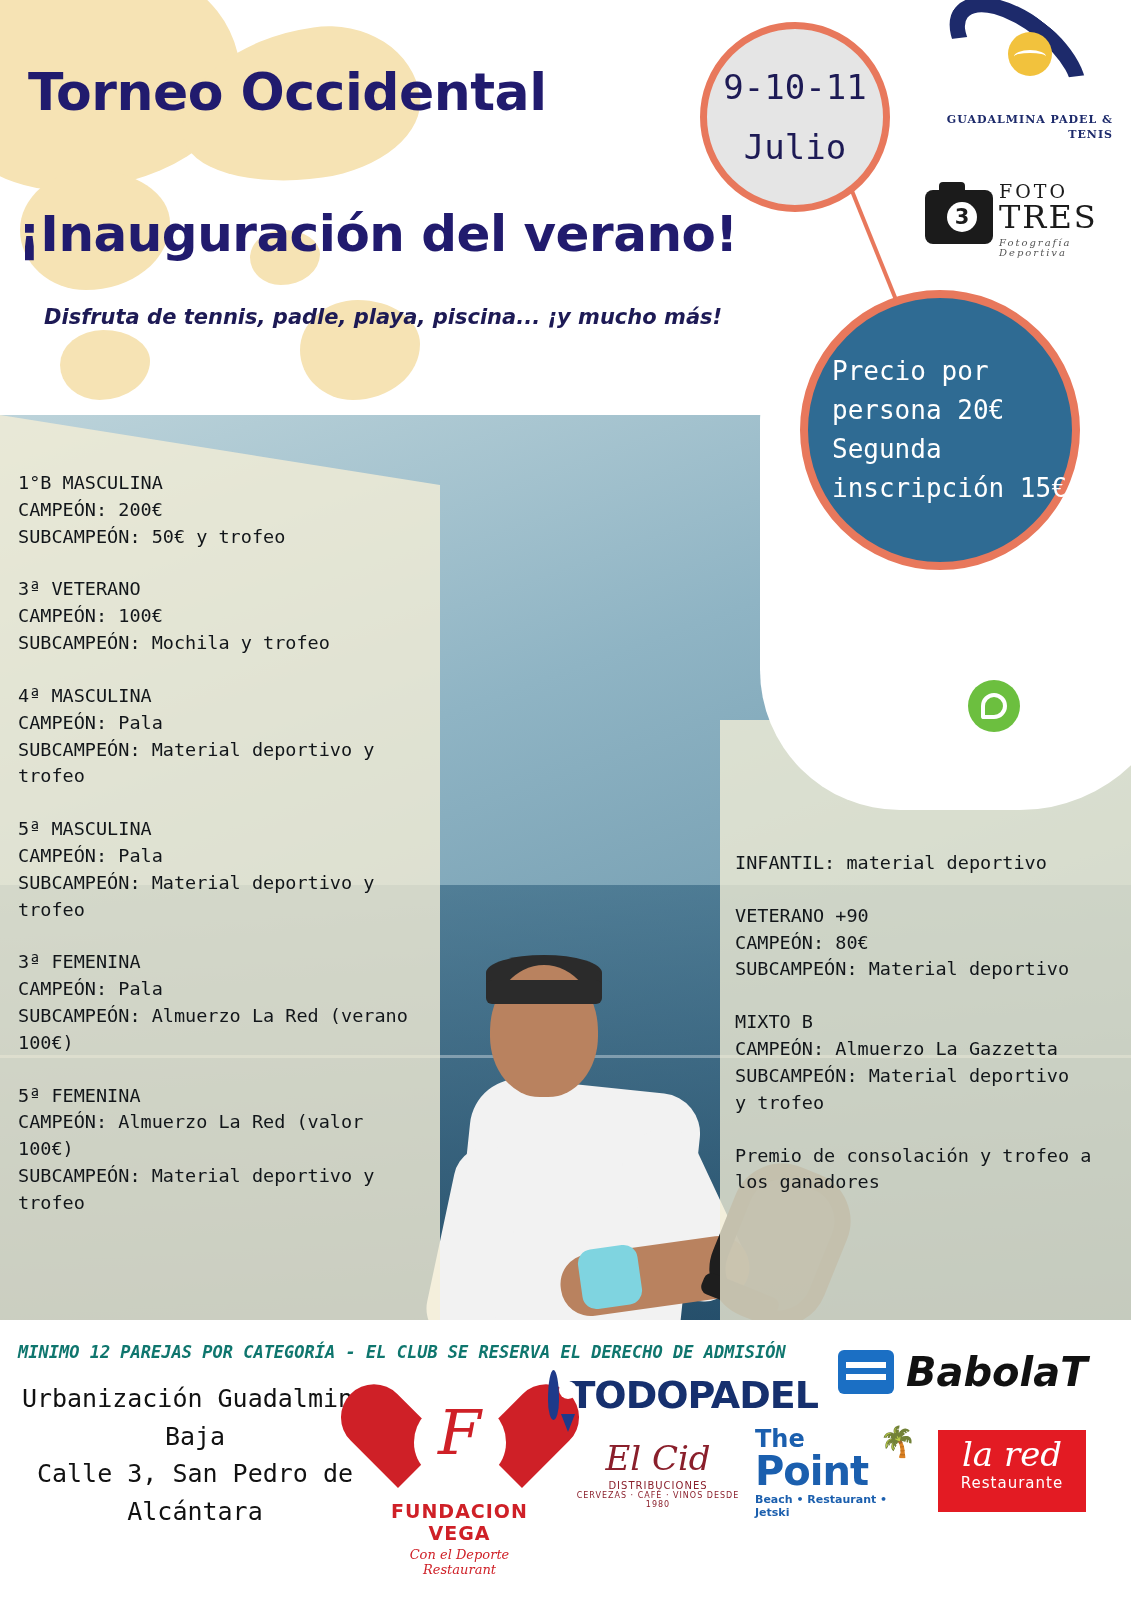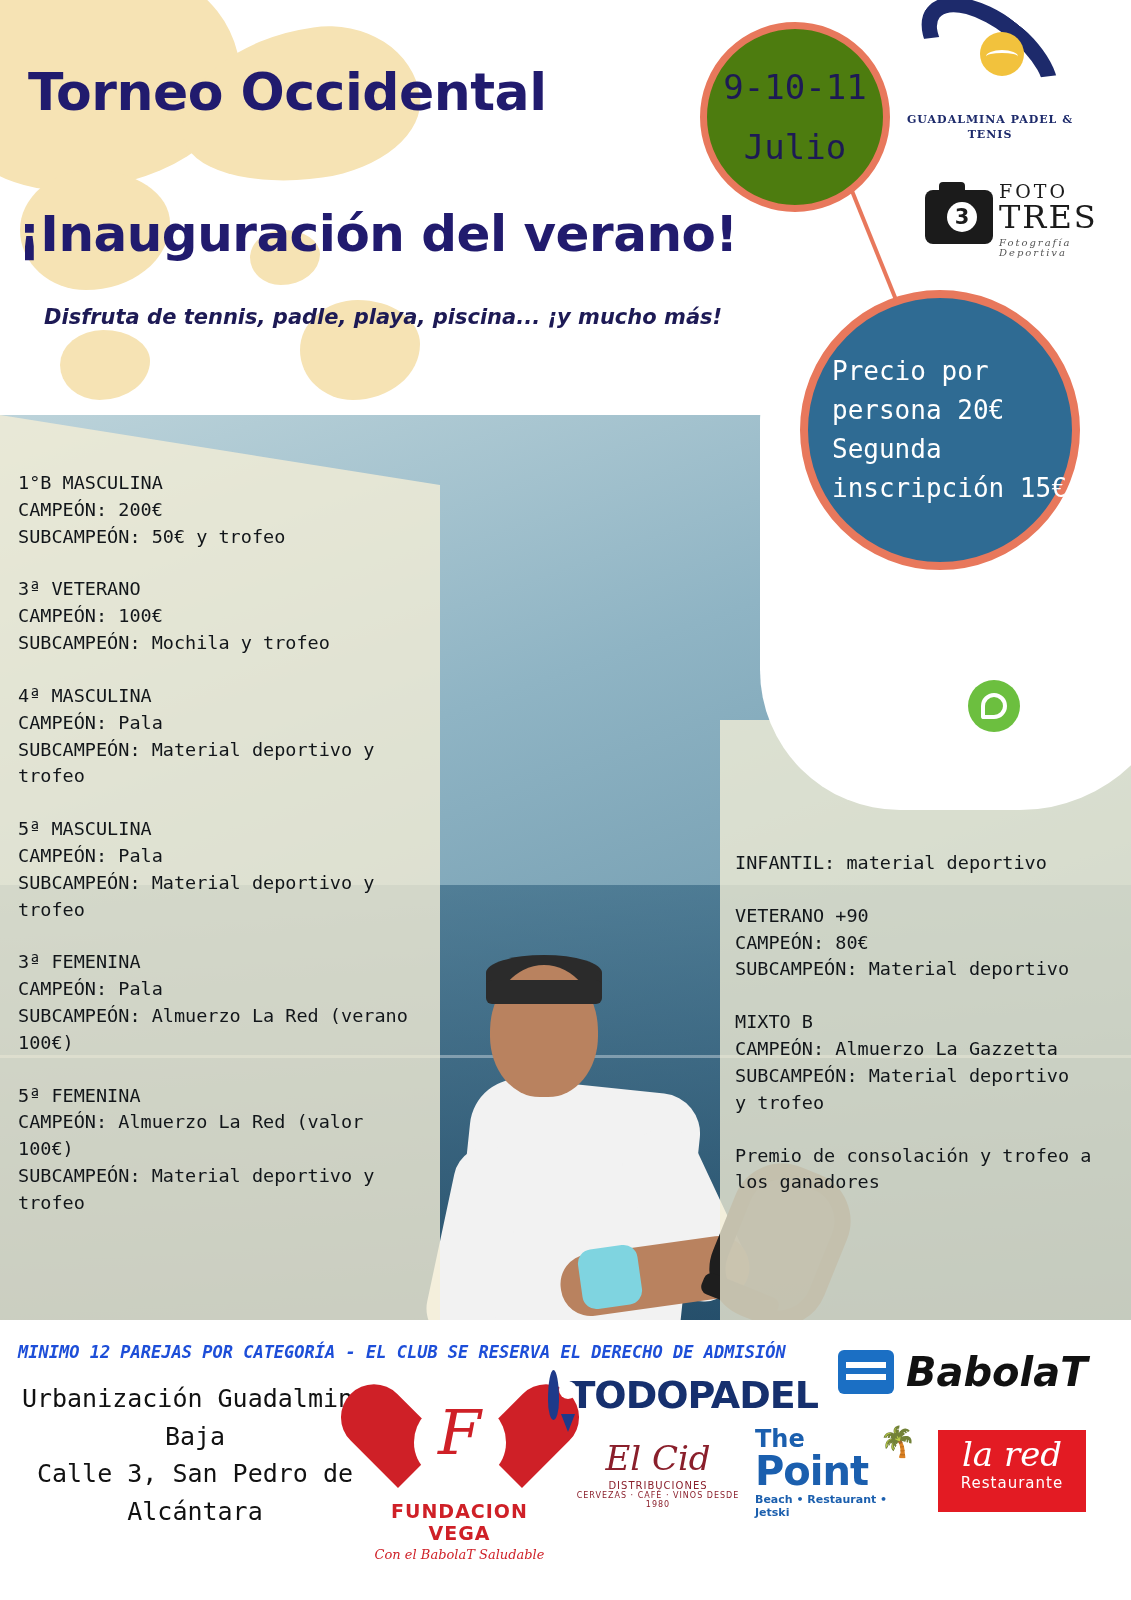--- a/index.html
+++ b/index.html
@@ -48,21 +48,21 @@
     position: absolute; left: 44px; top: 305px;
     font-family: "DejaVu Sans", sans-serif;
     font-style: italic; font-weight: bold; font-size: 21px;
     color: #1d1a55;
   }
 
   
   .date-circle {
     position: absolute; left: 700px; top: 22px;
     width: 190px; height: 190px; border-radius: 50%;
-    border: 7px solid #e8785c; background: #4d7c0f;
+    border: 7px solid #e8785c; background: #e5e5e5;
     display: flex; flex-direction: column; align-items: center; justify-content: center;
     z-index: 6;
     gap: 17px;
   }
   .date-circle span {
     font-family: "DejaVu Sans Mono", monospace;
     font-size: 34px; color: #1d1a55; font-weight: normal; line-height: 1.25;
   }
   .connector {
     position: absolute; left: 848px; top: 186px; width: 4px; height: 140px;
@@ -88,21 +88,21 @@
     background: #ffffff; border-radius: 120px 40px 160px 140px; z-index: 7;
   }
   .pm-badge {
     position: absolute; left: 968px; top: 680px; width: 52px; height: 52px;
     background: #6cbf3f; border-radius: 50%; z-index: 9;
     display: flex; align-items: center; justify-content: center;
   }
   .pm-badge .inner { width: 26px; height: 26px; border: 4px solid #fff; border-radius: 50% 50% 50% 10%; }
 
   
-  .logo-gpt { position: absolute; left: 895px; top: 10px; width: 190px; height: 155px; z-index: 9; text-align: center; }
+  .logo-gpt { position: absolute; left: 923px; top: 10px; width: 190px; height: 155px; z-index: 9; text-align: right; }
   .logo-gpt .gpt-text {
     font-family: "DejaVu Serif", serif; font-size: 11px; letter-spacing: 1px;
     color: #1d2a6b; font-weight: bold; line-height: 1.4; margin-top: 2px;
   }
   .logo-foto { position: absolute; left: 925px; top: 180px; width: 170px; height: 90px; z-index: 9; }
   .foto-cam {
     position: absolute; left: 0; top: 10px; width: 68px; height: 54px;
     background: #1b1b1b; border-radius: 8px;
   }
   .foto-cam:before {
@@ -185,21 +185,21 @@
   .cat .cline { display: block; }
 
   
   .footer {
     position: absolute; left: 0; top: 1320px; width: 1131px; height: 280px;
     background: #ffffff; z-index: 10;
   }
   .footer-note {
     position: absolute; left: 18px; top: 22px;
     font-family: "DejaVu Sans Mono", monospace; font-style: italic; font-weight: bold;
-    font-size: 17px; color: #1d4ed8;
+    font-size: 17px; color: #0f766e;
   }
   .address {
     position: absolute; left: 20px; top: 60px; width: 350px; text-align: center;
     font-family: "DejaVu Sans Mono", monospace; font-size: 25px; color: #111; line-height: 1.5;
   }
 
   
   .sponsor { position: absolute; z-index: 11; }
   .sp-fv { left: 372px; top: 60px; width: 175px; height: 190px; text-align: center; }
   .heart {
@@ -432,21 +432,21 @@
       <div>Calle 3, San Pedro de</div>
       <div>Alcántara</div>
     </div>
 
     <div class="sponsor sp-fv">
       <div class="heart">
         <div class="hole"></div>
         <div class="fletter">F</div>
       </div>
       <div class="fv-name">FUNDACION VEGA</div>
-      <div class="fv-tag">Con el BabolaT Saludable</div>
+      <div class="fv-tag">Con el Deporte Restaurant</div>
     </div>
 
     <div class="sponsor sp-todo">
       <div class="pin"></div>
       <div class="todo-text">TODOPADEL</div>
     </div>
 
     <div class="sponsor sp-elcid">
       <div class="elcid-script">El Cid</div>
       <div class="elcid-sub">DISTRIBUCIONES</div>

